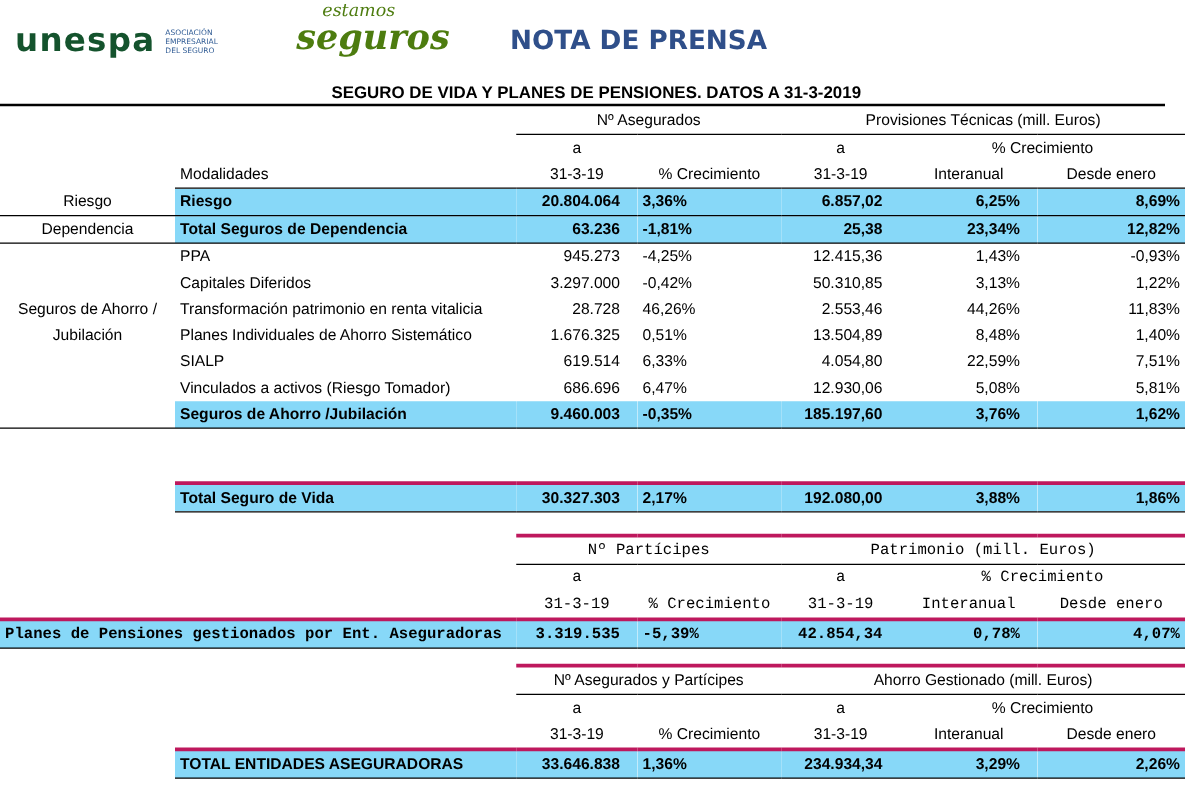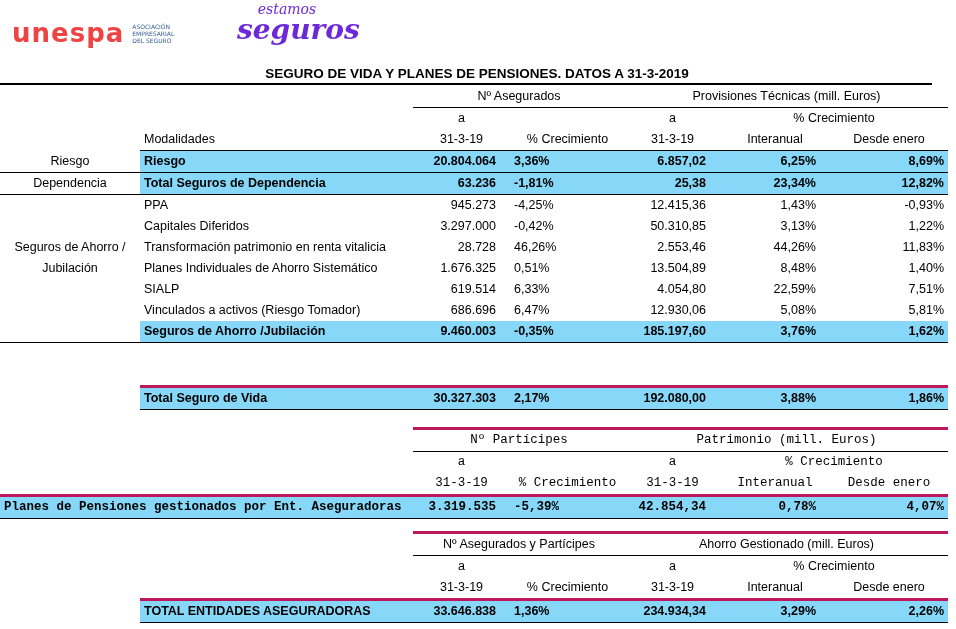--- a/index.html
+++ b/index.html
@@ -1,21 +1,21 @@
 <!DOCTYPE html>
 <html><head>
 <meta charset="utf-8">
 <style>
   html, body { margin:0; padding:0; background:#fff; }
   body { width:956px; height:629px; position:relative; overflow:hidden; font-family:"Liberation Sans", sans-serif; color:#000; }
   .header { position:absolute; left:0; top:0; width:956px; height:62px; }
   .logo-unespa { position:absolute; left:12px; top:20px; display:flex; align-items:center; }
-  .logo-unespa .word { font-family:"DejaVu Sans", sans-serif; font-weight:bold; font-size:26px; color:#ef4444; letter-spacing:1px; line-height:26px; }
+  .logo-unespa .word { font-family:"DejaVu Sans", sans-serif; font-weight:bold; font-size:26px; color:#14532d; letter-spacing:1px; line-height:26px; }
   .logo-unespa .sub { margin-left:8px; font-family:"DejaVu Sans", sans-serif; font-size:6px; line-height:7px; color:#2f5b94; }
-  .logo-estamos { position:absolute; left:237px; top:0px; width:100px; height:50px; text-align:center; color:#6d28d9; font-family:"DejaVu Serif", serif; font-style:italic; }
+  .logo-estamos { position:absolute; left:237px; top:0px; width:100px; height:50px; text-align:center; color:#4d7c0f; font-family:"DejaVu Serif", serif; font-style:italic; }
   .logo-estamos .l1 { font-size:14px; line-height:14px; display:block; margin-top:2px; }
   .logo-estamos .l2 { font-size:28px; line-height:28px; display:block; font-weight:bold; }
   .nota { position:absolute; left:408px; top:20px; font-family:"DejaVu Sans", sans-serif; font-weight:bold; font-size:21px; color:#2f4f8a; }
   .title { position:absolute; left:0; top:66px; width:956px; text-align:center; font-weight:bold; font-size:13.5px;margin-left:11px; }
   .title span { position:relative; left:-12px; }
   .topline { position:absolute; left:0; top:83px; width:932px; height:2px; background:#000; }
 
   table { position:absolute; left:0; border-collapse:collapse; table-layout:fixed; font-size:12.5px; }
   td { padding:0 4px; height:21px; line-height:21px; white-space:nowrap; overflow:hidden; }
   .c0 { width:132px; text-align:center; }
@@ -39,20 +39,21 @@
     <span class="sub">
       <span>ASOCIACIÓN</span><br>
       <span>EMPRESARIAL</span><br>
       <span>DEL SEGURO</span>
     </span>
   </div>
   <div class="logo-estamos">
     <span class="l1">estamos</span>
     <span class="l2">seguros</span>
   </div>
+  <div class="nota">NOTA DE PRENSA</div>
 </div>
 
 <div class="title"><span>SEGURO DE VIDA Y PLANES DE PENSIONES. DATOS A 31-3-2019</span></div>
 <div class="topline"></div>
 
 <table style="top:86px;">
   <tbody>
       <tr>
     <td class="c0"></td>
     <td class="c1"></td>

